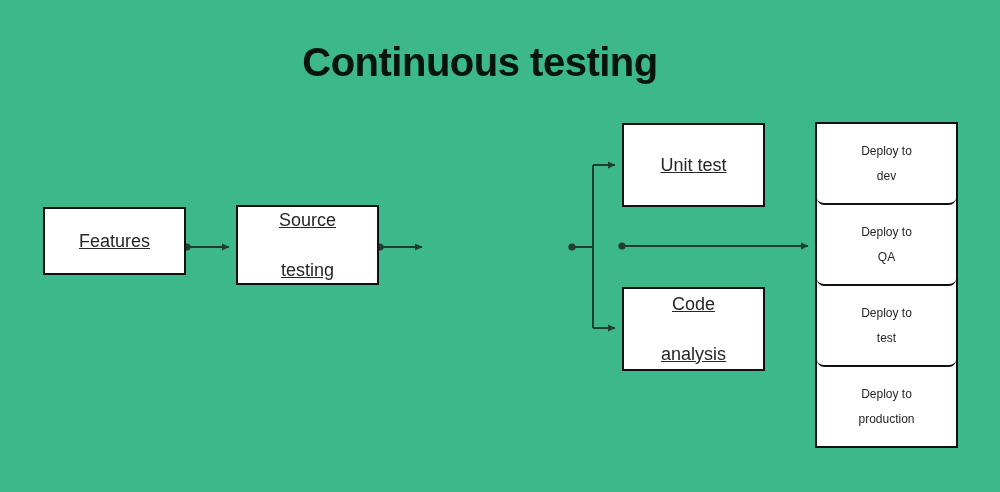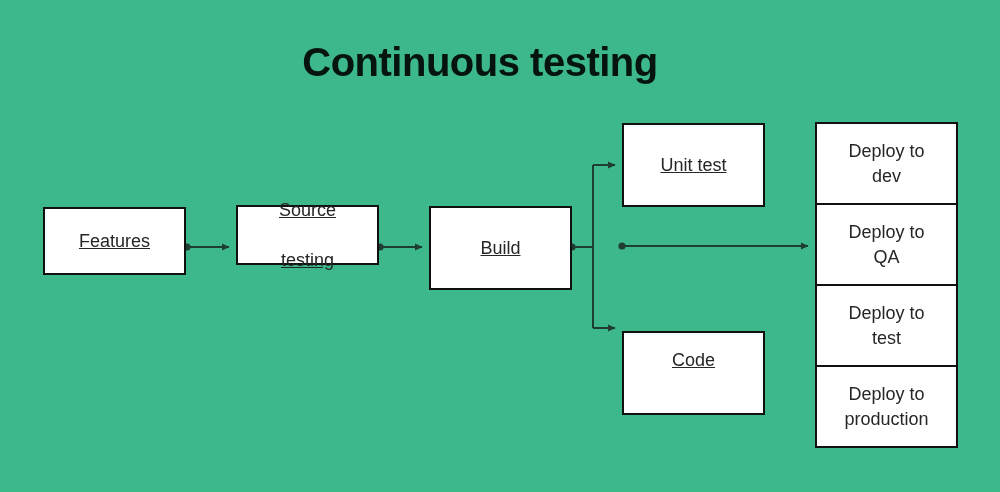--- a/index.html
+++ b/index.html
@@ -61,22 +61,23 @@
   }
   .stack-cell {
     flex: 1 1 0;
     border-bottom: 2px solid #111111;
     box-sizing: border-box;
     display: flex;
     align-items: center;
     justify-content: center;
     text-align: center;
     color: #262626;
-    font-size: 18px;
+    font-size: 12px;
     line-height: 25px;
+    border-radius: 7px;
   }
   .stack-cell:last-child {
     border-bottom: none;
   }
   svg#wires {
     position: absolute;
     left: 0;
     top: 0;
     width: 1000px;
     height: 492px;
@@ -124,38 +125,36 @@
     <g>
       <circle cx="622" cy="246" r="3.6" fill="#1f3d32"></circle>
       <line x1="622" y1="246" x2="808" y2="246" stroke="#1f3d32" stroke-width="2" marker-end="url(#arrow)"></line>
     </g>
   </svg>
 
   <div class="node" style="left:43px; top:207px; width:143px; height:68px;">
     <span>Features</span>
   </div>
 
-  <div class="node" style="left:236px; top:205px; width:143px; height:60px;">
+  <div class="node" style="left:236px; top:205px; width:143px; height:80px;">
     <span>
       <span>Source</span><br>
       <span>testing</span>
     </span>
   </div>
 
-  <div class="node" style="left:429px; top:206px; width:143px; height:84px;">
-    <span>Build</span>
-  </div>
 
   <div class="node" style="left:622px; top:123px; width:143px; height:84px;">
     <span>Unit test</span>
   </div>
 
-  <div class="node" style="left:622px; top:287px; width:143px; height:84px;margin-top:44px;">
+  <div class="node" style="left:622px; top:287px; width:143px; height:84px;">
     <span>
       <span>Code</span><br>
+      <span>analysis</span>
     </span>
   </div>
 
   <div id="stack">
     <div class="stack-cell">
       <span>
         <span>Deploy to</span><br>
         <span>dev</span>
       </span>
     </div>

